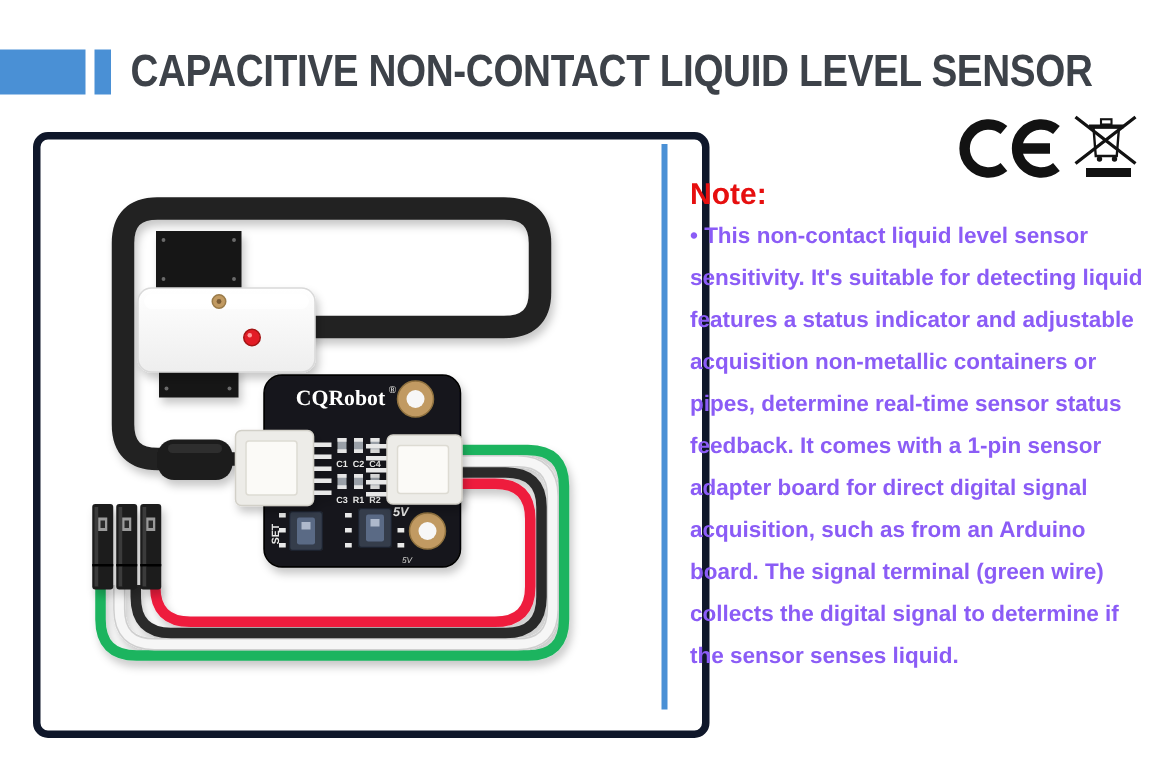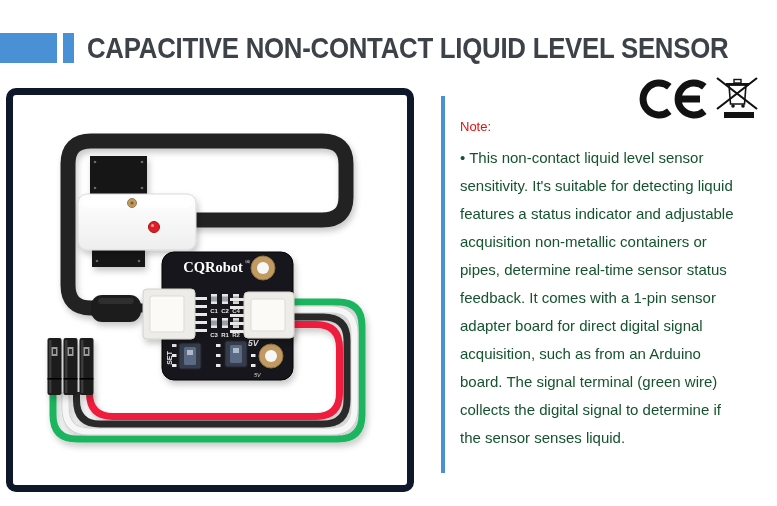--- a/index.html
+++ b/index.html
@@ -10,32 +10,32 @@
   
   .accent-block{position:absolute;left:0;top:33px;width:57px;height:30px;background:#4a90d5;}
   .accent-tick{position:absolute;left:63px;top:33px;width:11px;height:30px;background:#4a90d5;}
   .page-title{
     position:absolute;left:87px;top:30px;height:36px;line-height:36px;
     font-size:30px;font-weight:bold;color:#3d4249;letter-spacing:-.3px;
     white-space:nowrap;transform:scaleX(.86);transform-origin:0 50%;
   }
   
   .product-card{
-    position:absolute;left:6px;top:88px;width:408px;height:404px;
-    background:#ffffff;border:7px solid #0f172a;border-radius:10px;box-sizing:border-box;
+    position:absolute;left:22px;top:88px;width:451px;height:404px;
+    background:#ffffff;border:5px solid #0f172a;border-radius:10px;box-sizing:border-box;
   }
   .product-card svg{position:absolute;left:-1px;top:-1px;}
   
   .note-divider{position:absolute;left:441px;top:96px;width:4px;height:377px;background:#4a90d5;}
   
   .note-heading{
-    position:absolute;left:460px;top:119px;font-size:13px;font-weight:normal;color:#e60f0f;
+    position:absolute;left:460px;top:119px;font-size:20px;font-weight:bold;color:#e60f0f;
   }
   .note-body{position:absolute;left:460px;top:144px;width:318px;}
-  .note-line{font-size:15px;line-height:28px;color:#14532d;white-space:nowrap;}
+  .note-line{font-size:15px;line-height:28px;color:#8b5cf6;white-space:nowrap;font-weight:bold;}
   
   .cert-box{position:absolute;left:636px;top:72px;width:132px;height:54px;}
 </style>
 </head>
 <body>
 
 <div class="accent-block"></div>
 <div class="accent-tick"></div>
 <div class="page-title">CAPACITIVE NON-CONTACT LIQUID LEVEL SENSOR</div>
 

